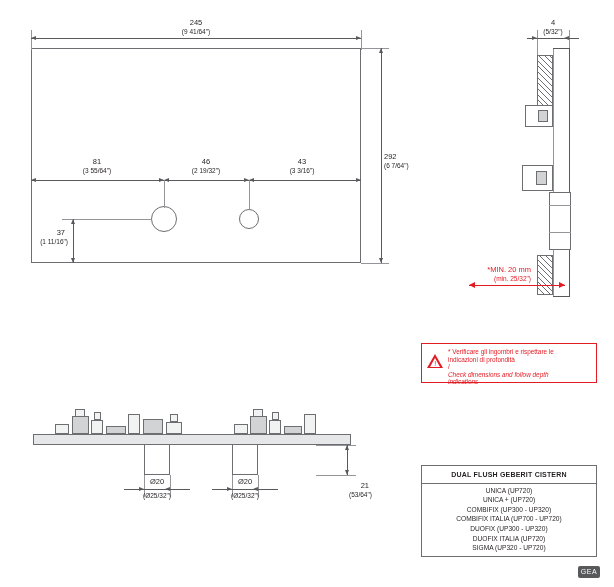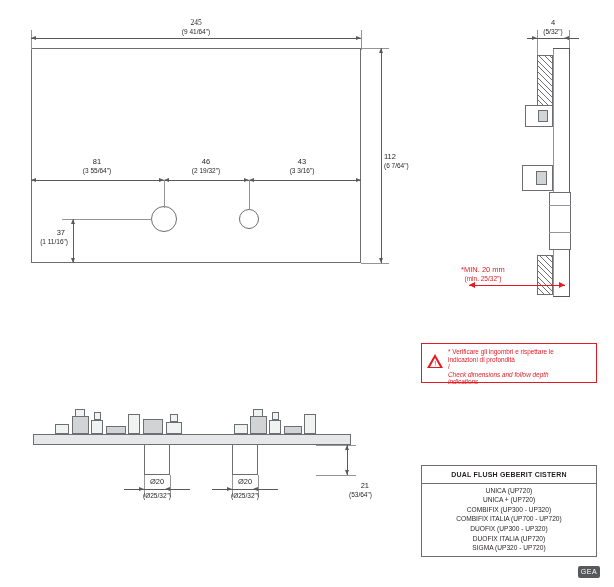--- a/index.html
+++ b/index.html
@@ -124,21 +124,21 @@
     position: absolute;
     height: 0;
     border-top: 1px solid #e31b23;
   }
   .min-label {
     position: absolute;
     font-size: 7.5px;
     line-height: 9px;
     color: #e31b23;
     white-space: nowrap;
-    text-align: center;
+    text-align: right;
   }
 
   
   .rear-plate {
     position: absolute;
     border: 1px solid #6d6e71;
     background: #e6e7e8;
     box-sizing: border-box;
   }
   .comp {
@@ -235,29 +235,29 @@
   <div class="btn-ring big" style="left:151px; top:206px;"></div>
   <div class="btn-ring small" style="left:239px; top:209px;"></div>
 
   <div class="logo">GEA</div>
 
   <div class="line-v thin-v" style="left:31px; top:30px; height:20px;"></div>
   <div class="line-v thin-v" style="left:361px; top:30px; height:20px;"></div>
   <div class="line-h" style="left:31px; top:38px; width:330px;"></div>
   <div class="arrow-l" style="left:31px; top:35.5px;"></div>
   <div class="arrow-r" style="left:356px; top:35.5px;"></div>
-  <div class="dim-text" style="left:156px; top:18px; width:80px;font-family:Liberation Serif, serif;">245</div>
+  <div class="dim-text" style="left:156px; top:18px; width:80px;">245</div>
   <div class="dim-text dim-sub" style="left:156px; top:27px; width:80px;">(9 41/64")</div>
 
   <div class="line-h thin-h" style="left:361px; top:48px; width:28px;"></div>
   <div class="line-h thin-h" style="left:361px; top:263px; width:28px;"></div>
   <div class="line-v" style="left:381px; top:48px; height:215px;"></div>
   <div class="arrow-u" style="left:378.5px; top:48px;"></div>
   <div class="arrow-d" style="left:378.5px; top:258px;"></div>
-  <div class="dim-text" style="left:384px; top:152px; width:26px; text-align:left;">112</div>
+  <div class="dim-text" style="left:384px; top:152px; width:26px; text-align:left;">292</div>
   <div class="dim-text dim-sub" style="left:384px; top:161px; width:32px; text-align:left;">(6 7/64")</div>
 
   <div class="line-h" style="left:31px; top:180px; width:330px;"></div>
   <div class="line-v thin-v" style="left:164px; top:180px; height:28px;"></div>
   <div class="line-v thin-v" style="left:249px; top:180px; height:30px;"></div>
   <div class="arrow-r" style="left:159px; top:177.5px;"></div>
   <div class="arrow-l" style="left:31px; top:177.5px;"></div>
   <div class="arrow-r" style="left:244px; top:177.5px;"></div>
   <div class="arrow-l" style="left:164px; top:177.5px;"></div>
   <div class="arrow-l" style="left:249px; top:177.5px;"></div>

